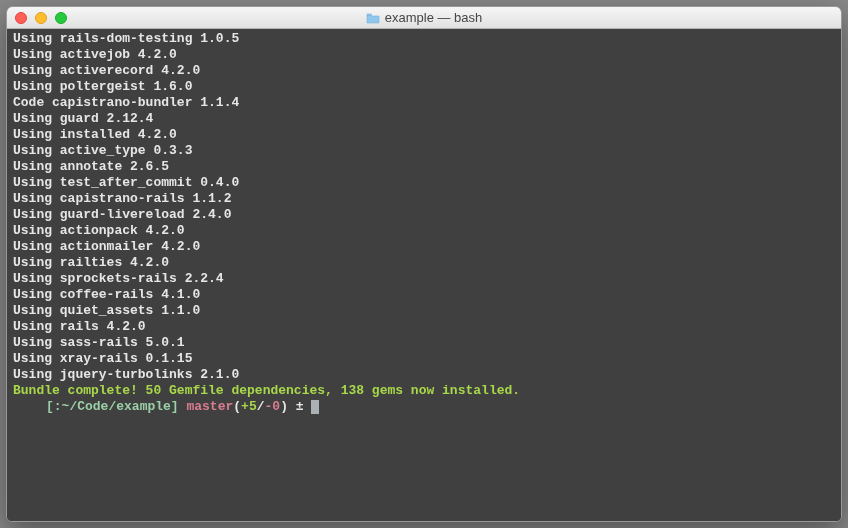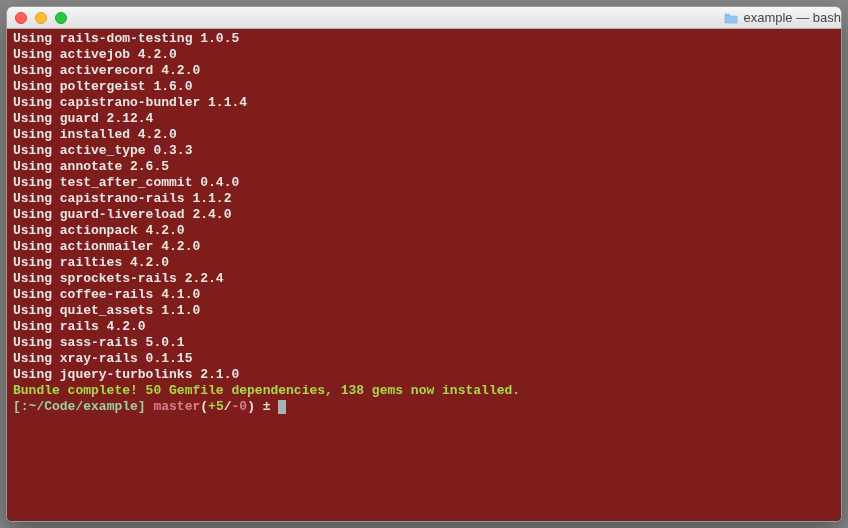--- a/index.html
+++ b/index.html
@@ -51,48 +51,49 @@
     .tl-green { background: #27c93f; border: 0.5px solid #1aab29; }
     .title {
       position: absolute;
       left: 0;
       right: 0;
       text-align: center;
       font-family: -apple-system, "Helvetica Neue", Arial, sans-serif;
       font-size: 13px;
       color: #464646;
       display: flex;
-      justify-content: flex-end;
+      justify-content: center;
       align-items: center;
       gap: 5px;
       pointer-events: none;
     }
     .folder-icon {
       width: 14px;
       height: 11px;
       display: inline-block;
     }
     .terminal-body {
       flex: 1;
-      background: #7f1d1d;
+      background: #404040;
       padding: 2px 6px;
       font-size: 13px;
       line-height: 16px;
       color: #e6e6e6;
       font-weight: bold;
       overflow: hidden;
     }
     .line {
       white-space: pre;
     }
     .success {
       color: #a8d84a;
     }
     .prompt {
       white-space: pre;
+      margin-left: 33px;
     }
     .p-bracket { color: #9acfa8; }
     .p-path { color: #9acfa8; }
     .p-branch { color: #d97d8e; }
     .p-diff-open { color: #e6e6e6; }
     .p-diff-plus { color: #a8d84a; }
     .p-diff-slash { color: #e6e6e6; }
     .p-diff-minus { color: #d97d8e; }
     .p-diff-close { color: #e6e6e6; }
     .p-symbol { color: #e6e6e6; }
@@ -122,21 +123,21 @@
         </svg>
       </span>
       <span>example — bash</span>
     </div>
   </div>
   <div class="terminal-body">
     <div class="line">Using rails-dom-testing 1.0.5</div>
     <div class="line">Using activejob 4.2.0</div>
     <div class="line">Using activerecord 4.2.0</div>
     <div class="line">Using poltergeist 1.6.0</div>
-    <div class="line">Using capistrano-bundler 1.1.4</div>
+    <div class="line">Code capistrano-bundler 1.1.4</div>
     <div class="line">Using guard 2.12.4</div>
     <div class="line">Using installed 4.2.0</div>
     <div class="line">Using active_type 0.3.3</div>
     <div class="line">Using annotate 2.6.5</div>
     <div class="line">Using test_after_commit 0.4.0</div>
     <div class="line">Using capistrano-rails 1.1.2</div>
     <div class="line">Using guard-livereload 2.4.0</div>
     <div class="line">Using actionpack 4.2.0</div>
     <div class="line">Using actionmailer 4.2.0</div>
     <div class="line">Using railties 4.2.0</div>

